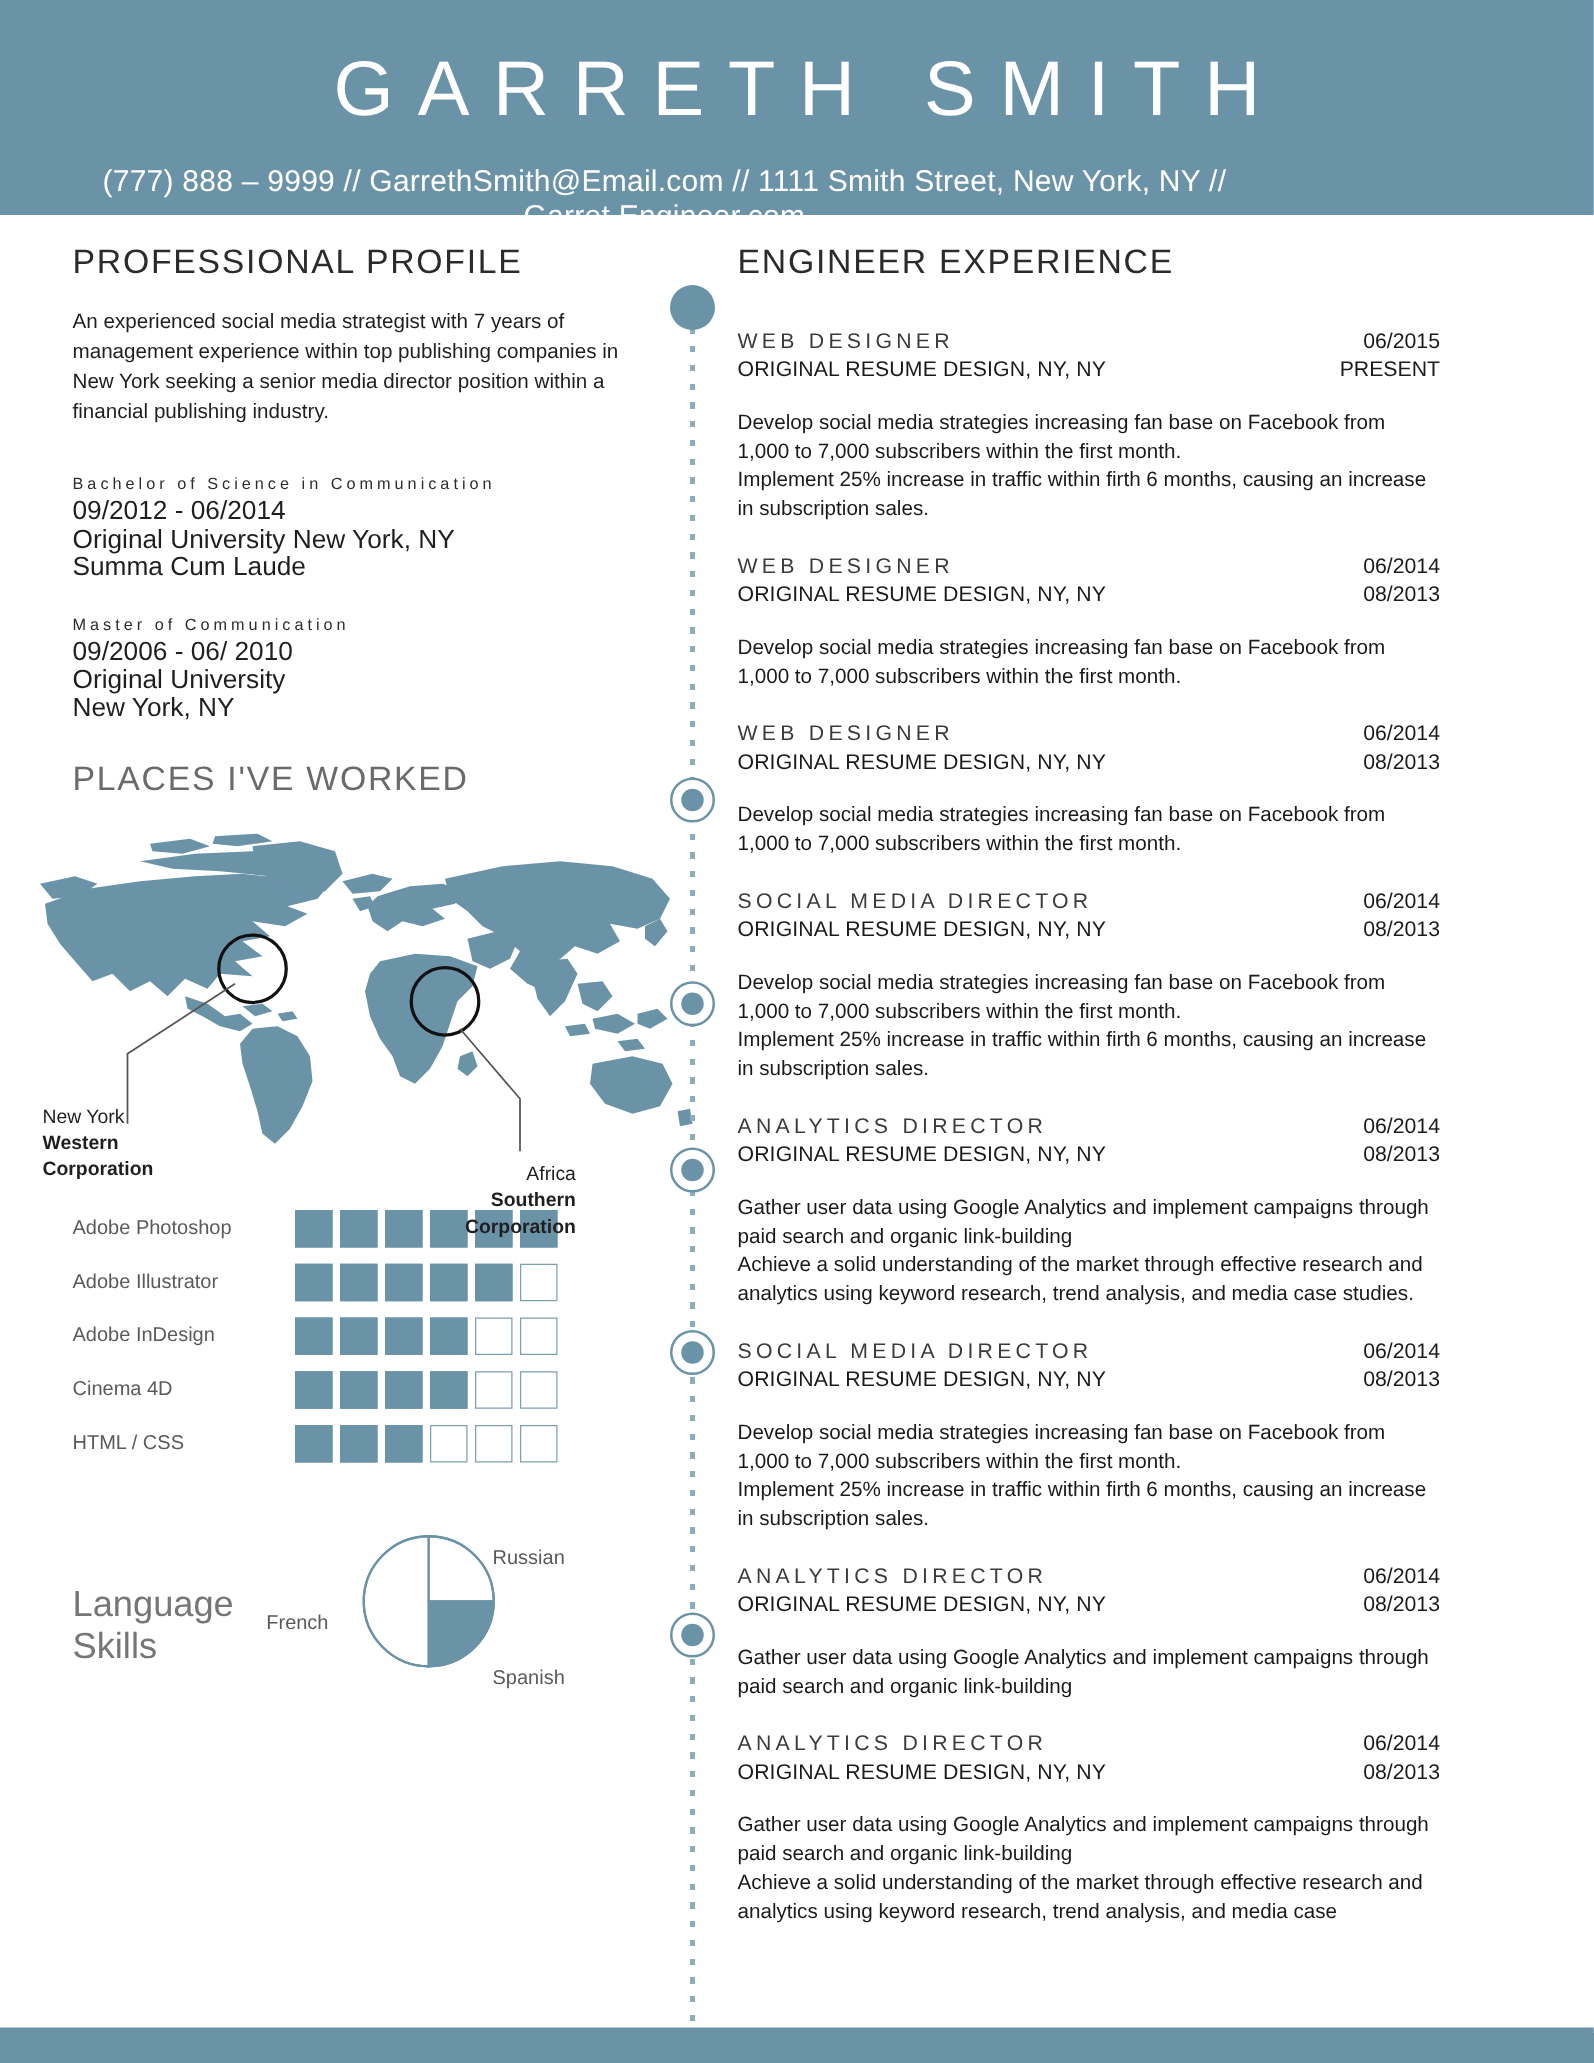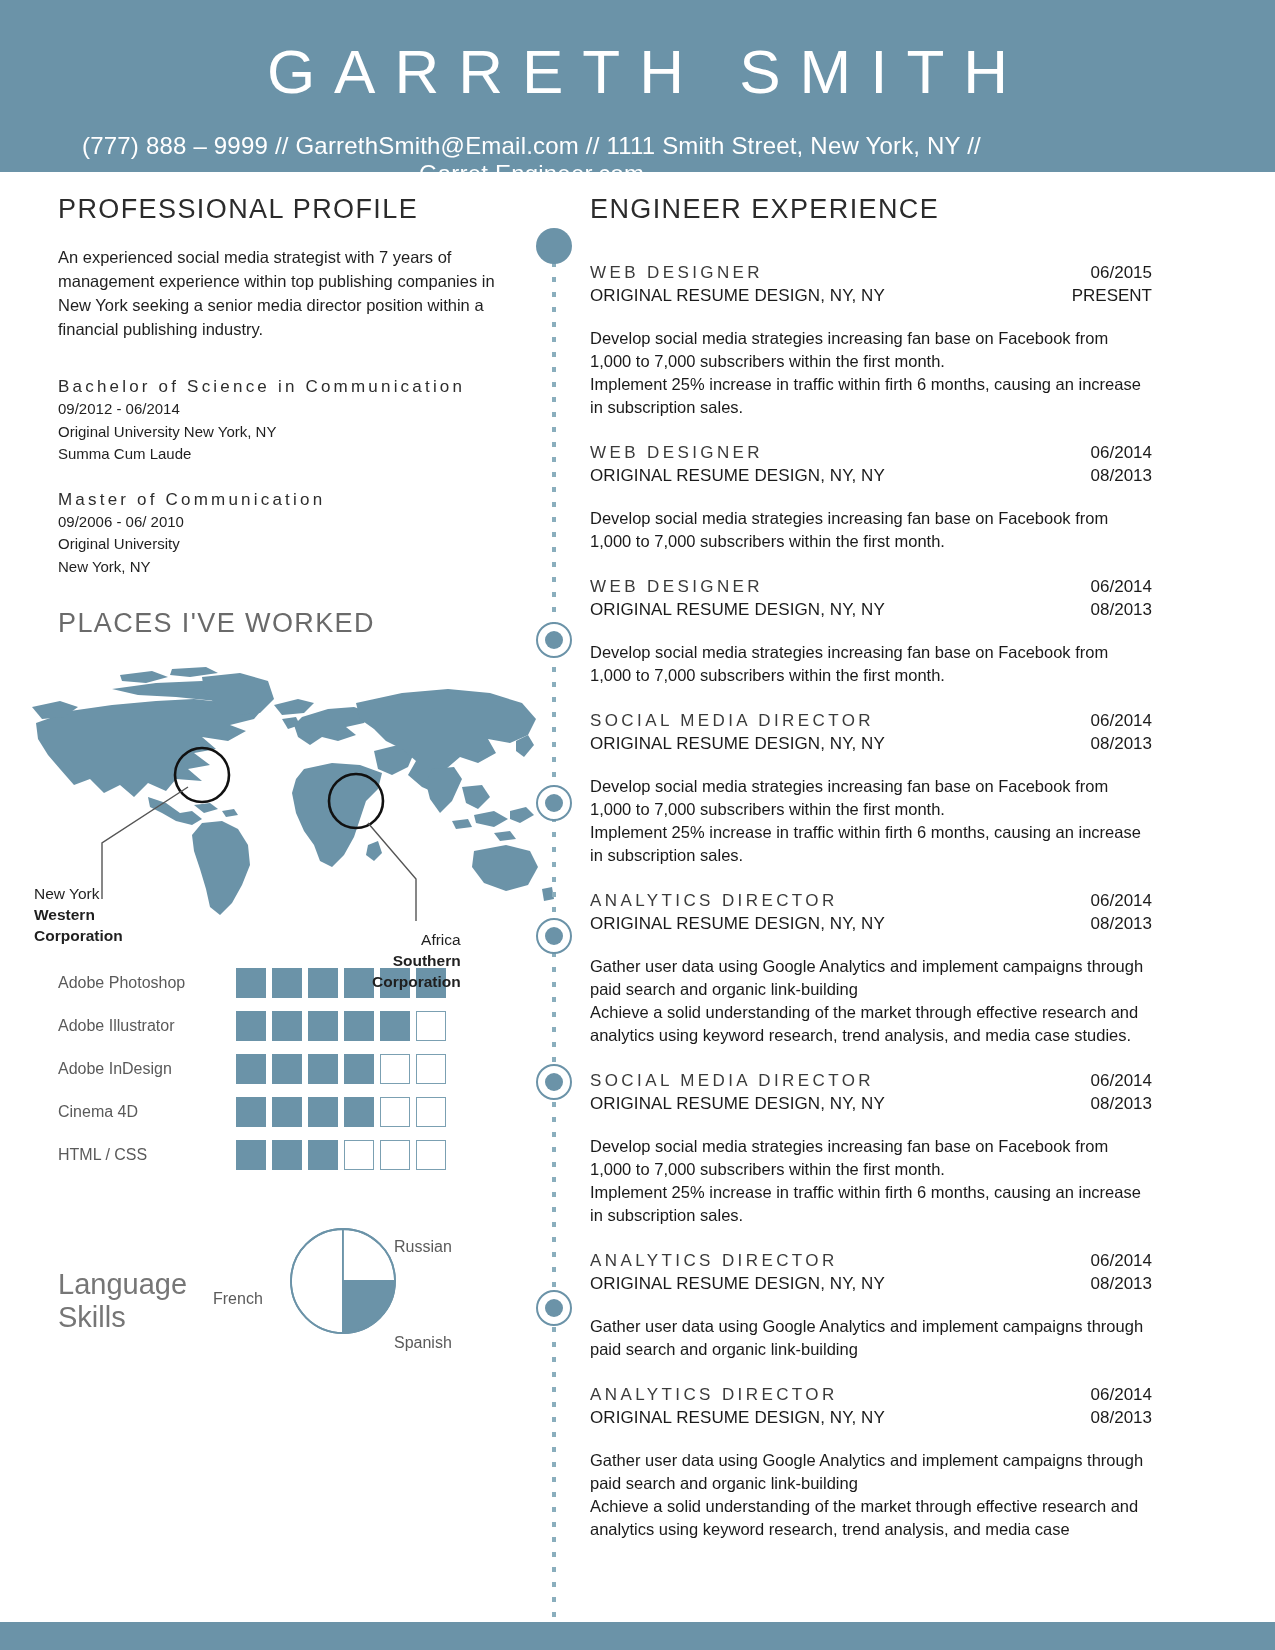--- a/index.html
+++ b/index.html
@@ -82,28 +82,28 @@
   .profile-text {
     font-size: 16.5px;
     line-height: 24px;
     color: #1f1f1f;
     margin-bottom: 34px;
     width: 440px;
   }
 
   .edu-block { margin-bottom: 22px; }
   .edu-degree {
-    font-size: 17px;
+    font-size: 13px;
     color: #2d2d2d;
     letter-spacing: 3.2px;
     line-height: 23px;
     font-weight: 400;
   }
   .edu-line {
-    font-size: 15px;
+    font-size: 21px;
     color: #1f1f1f;
     line-height: 22.5px;
   }
 
   
   .map-wrap {
     position: relative;
     width: 540px;
     height: 300px;
     margin-left: -42px;

